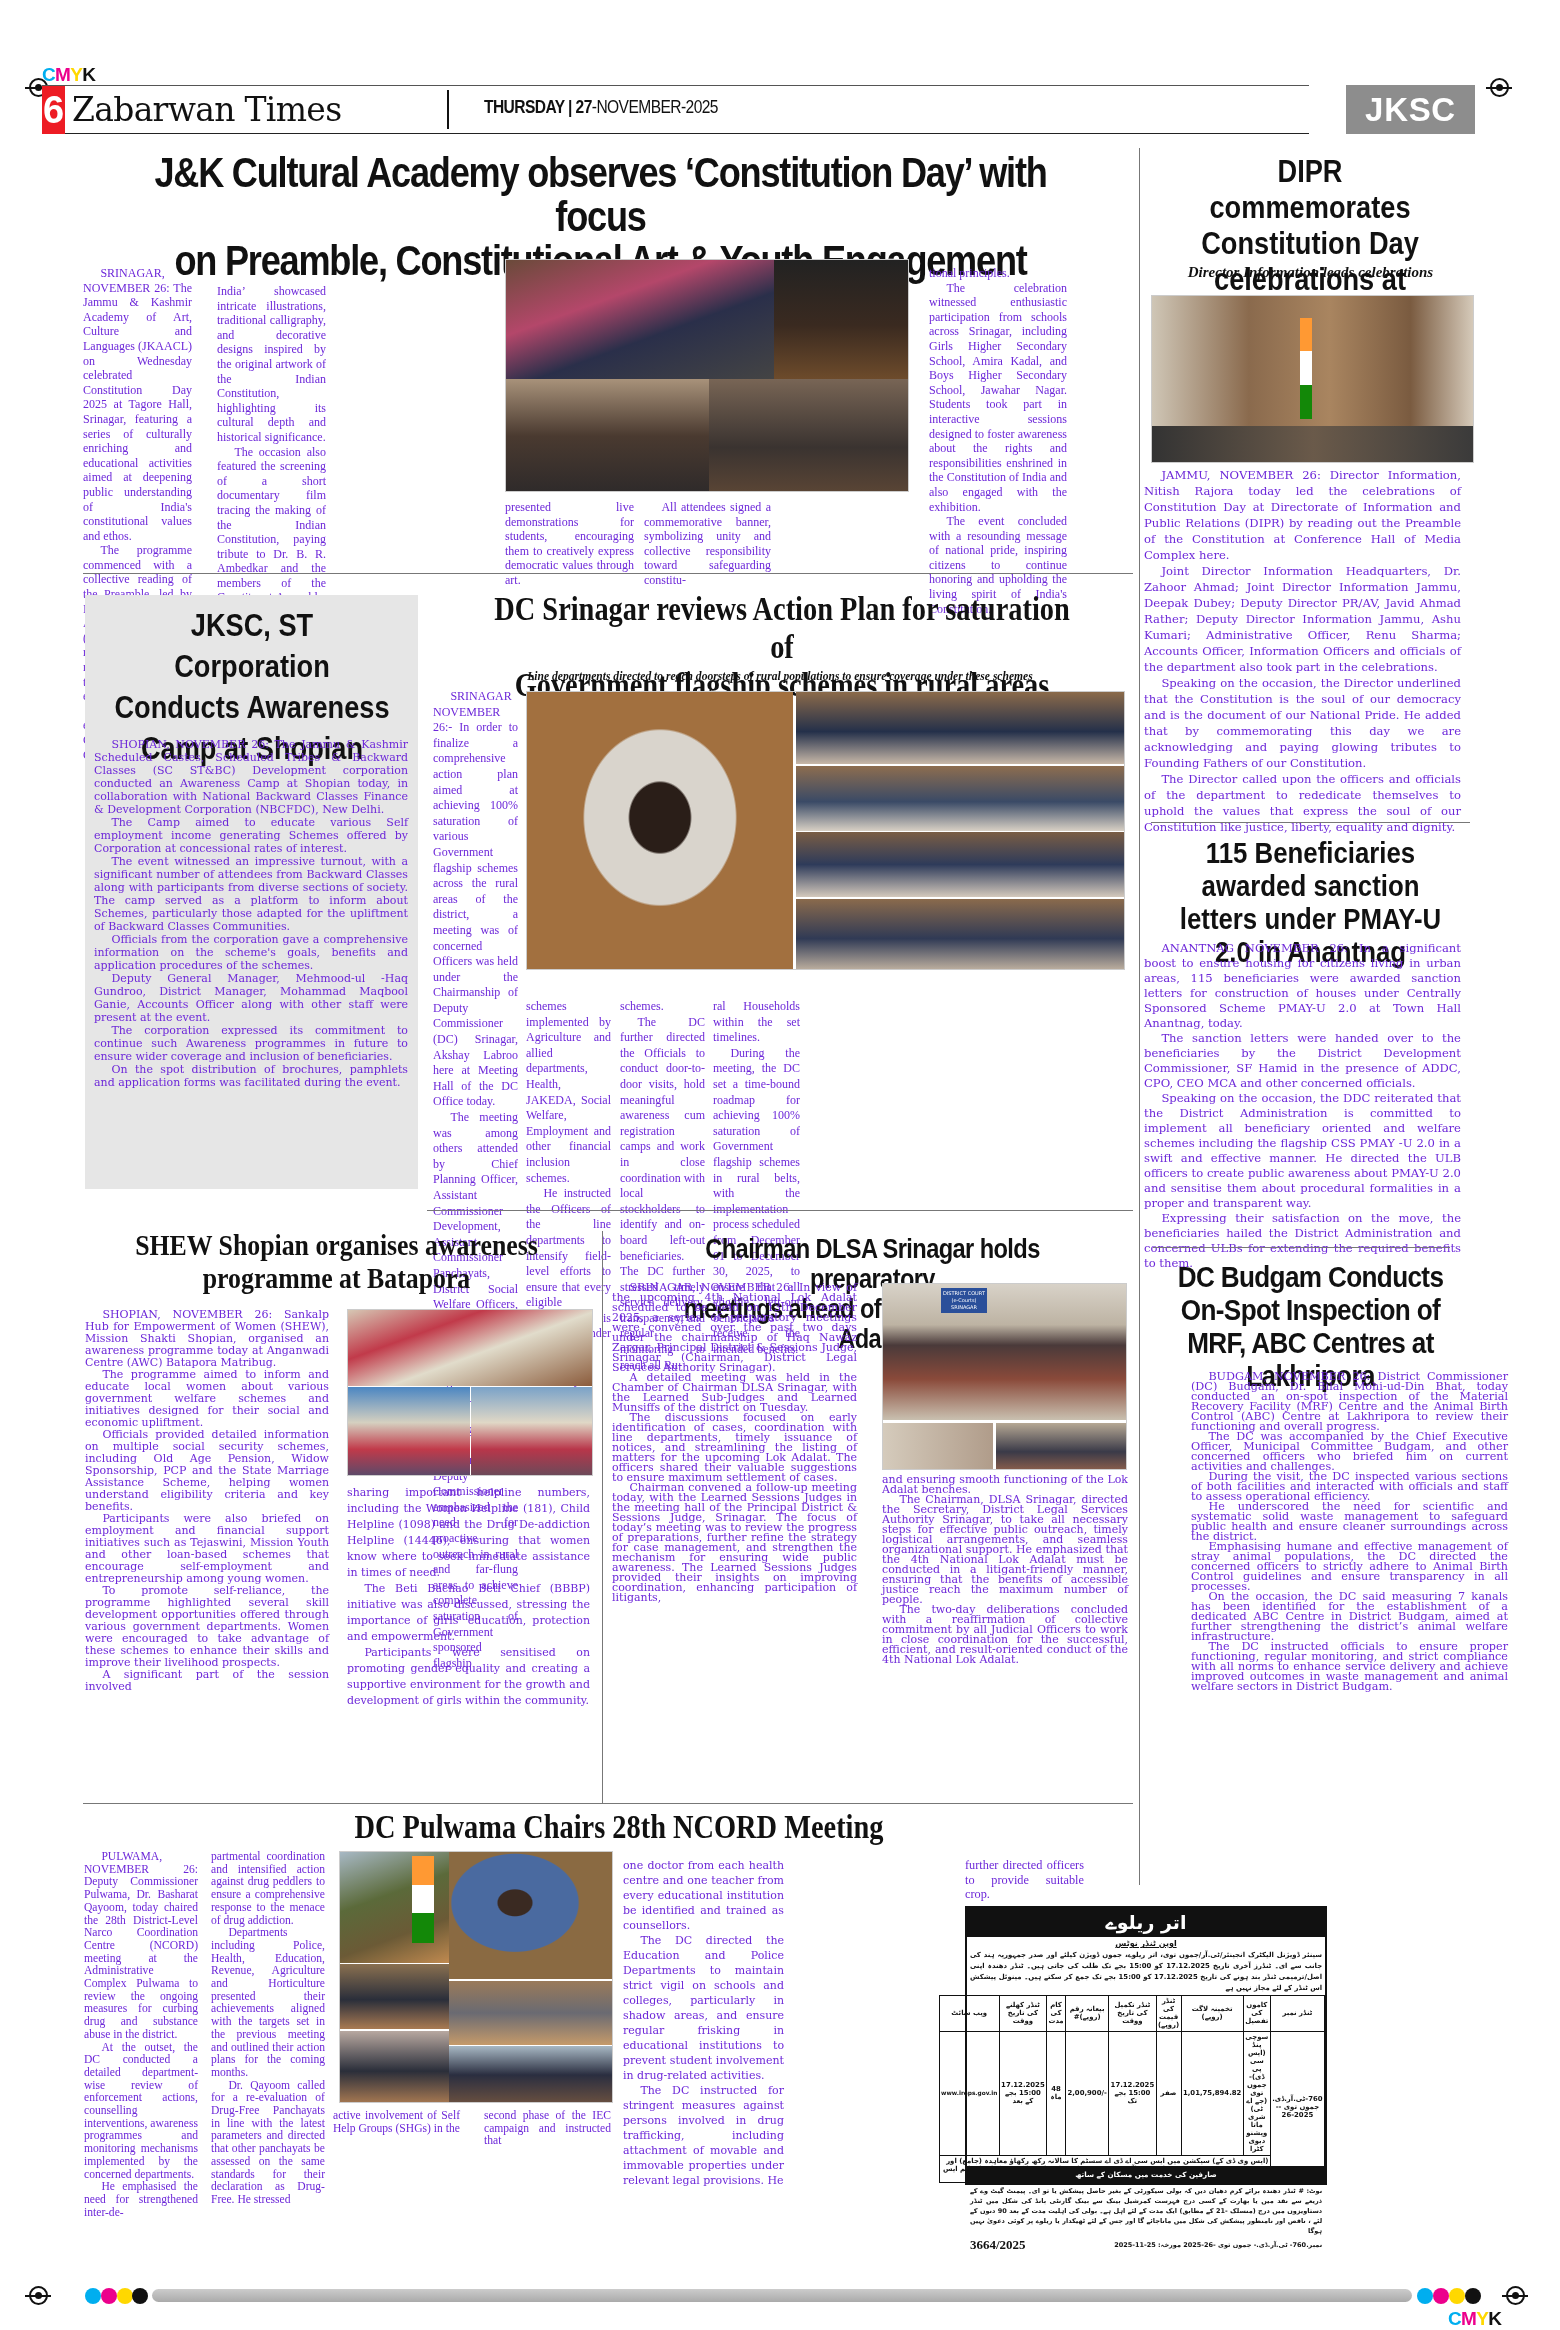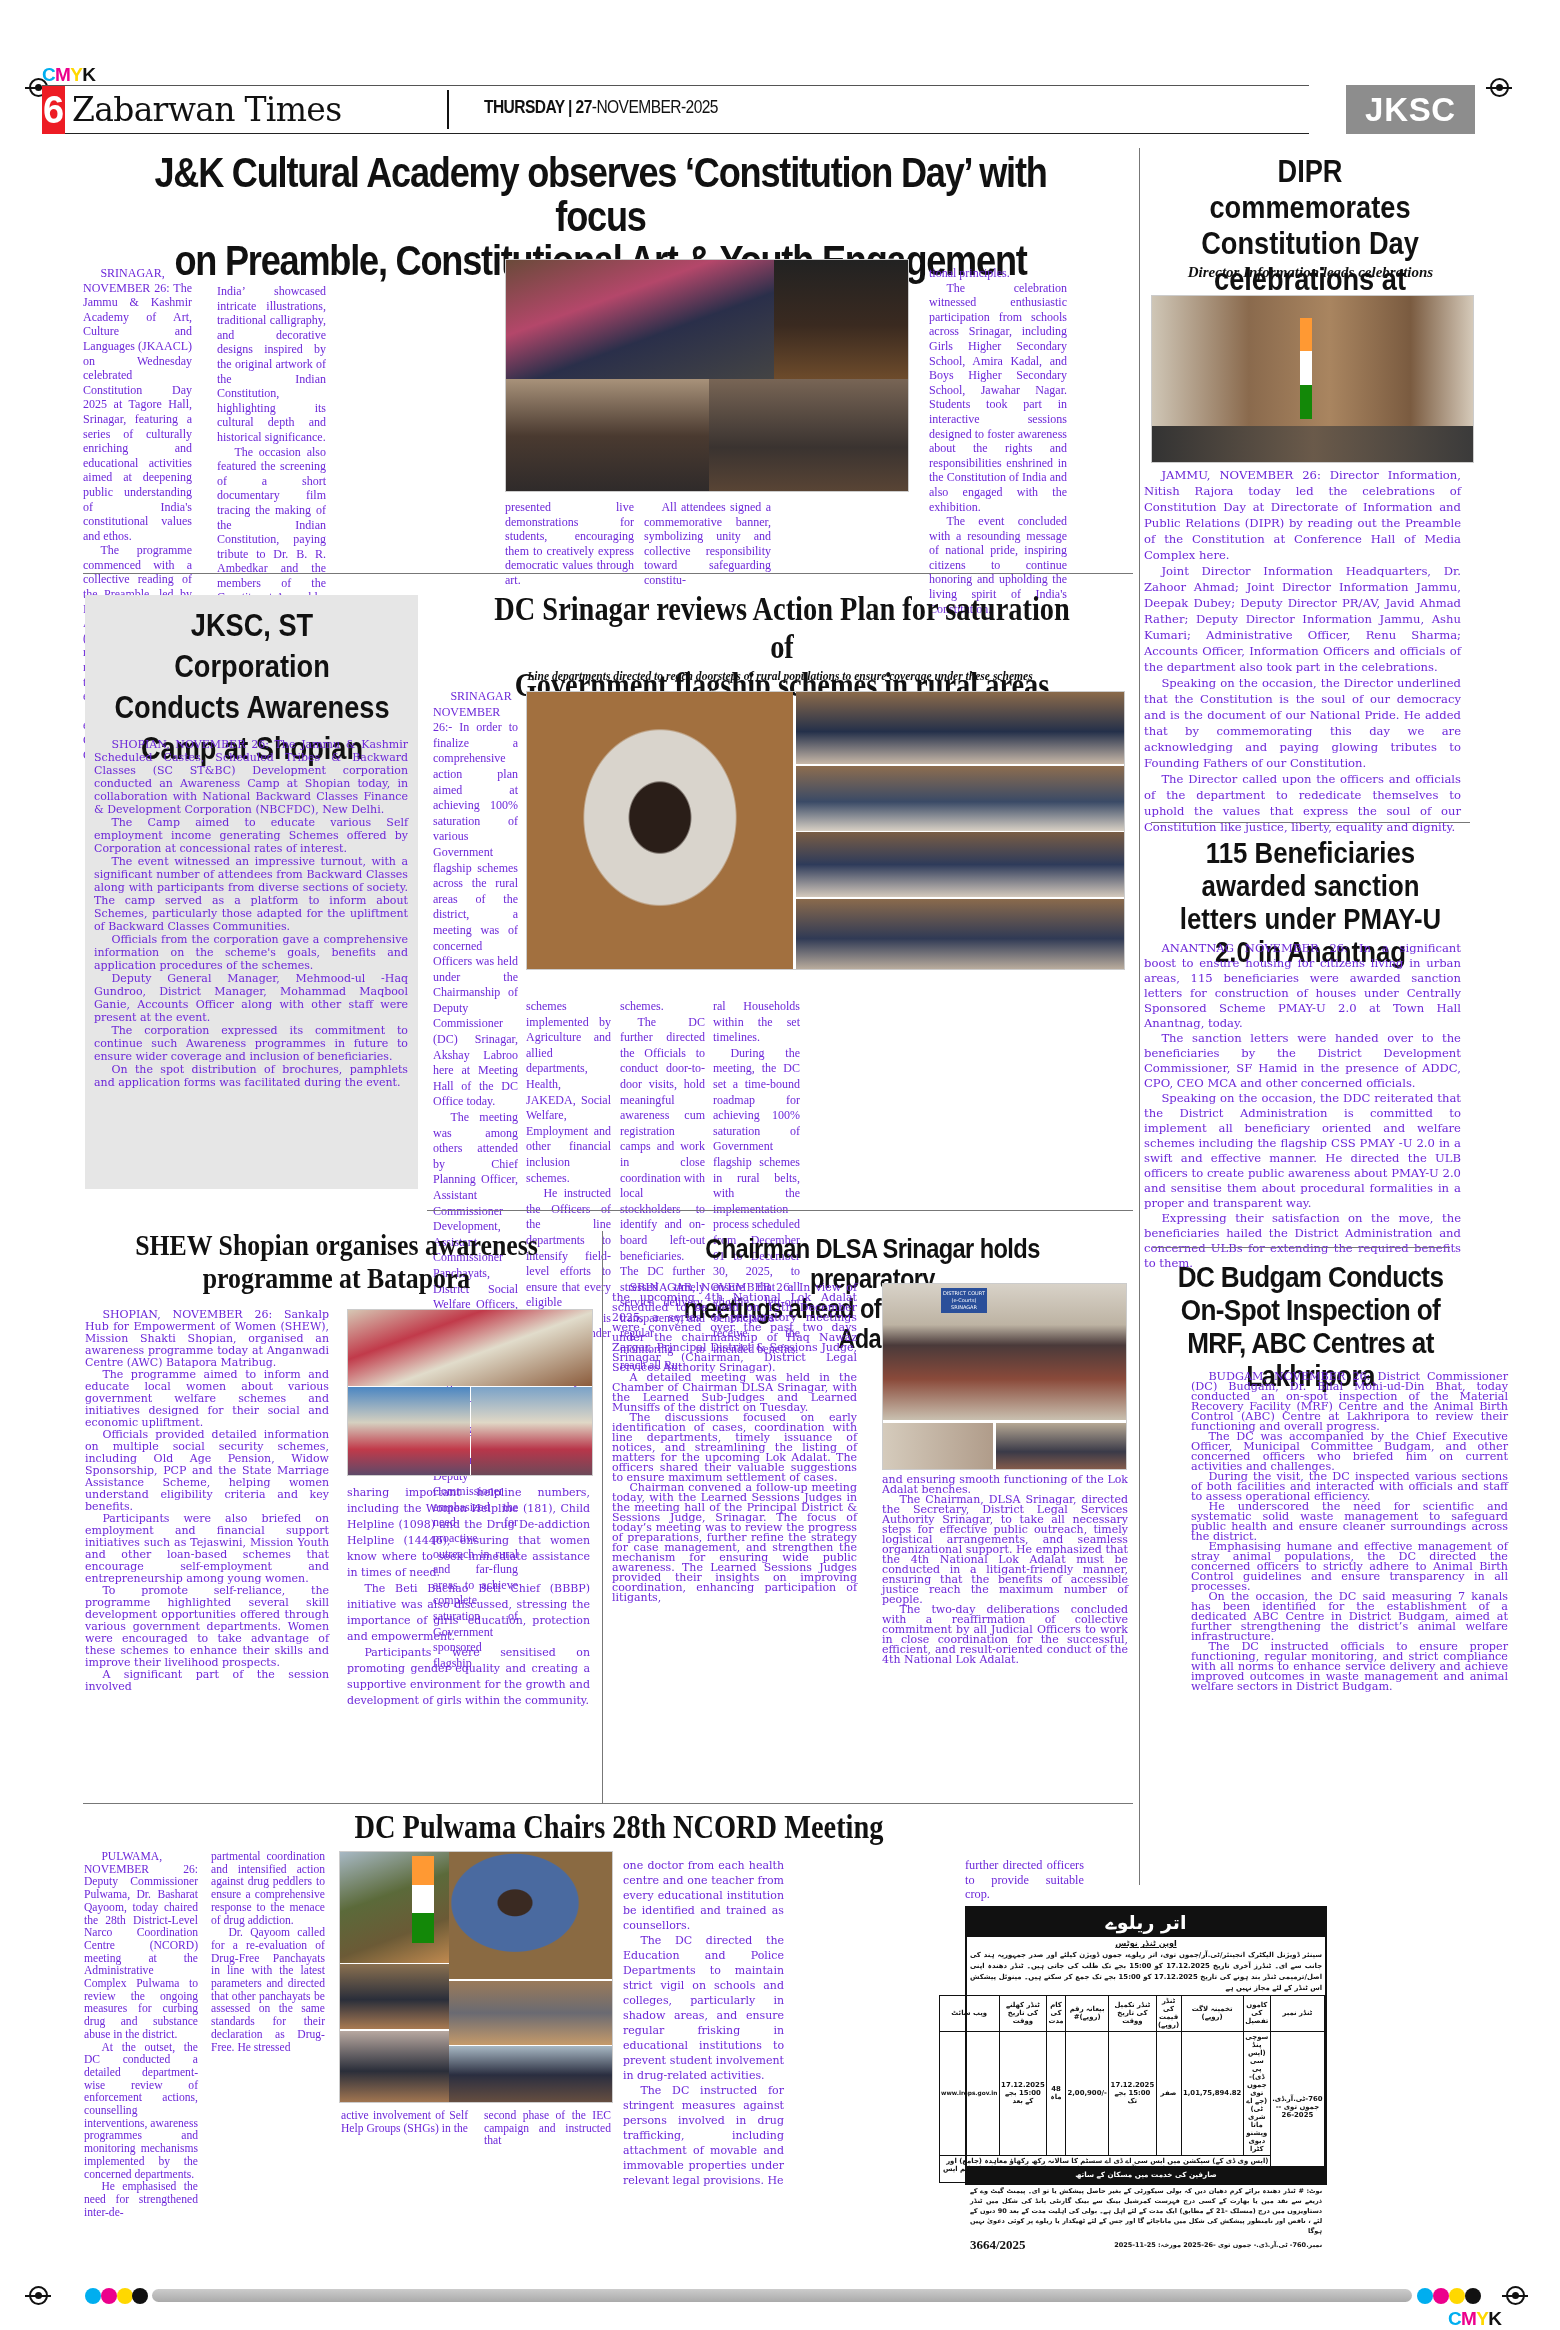--- a/index.html
+++ b/index.html
@@ -234,32 +234,33 @@
 </div>
 
 <div class="hl hl-serif" style="left:239px;top:1808px;width:760px;font-size:33px;line-height:39px;transform:scaleX(0.86);">DC Pulwama Chairs 28th NCORD Meeting</div>
 <div class="col cond" style="left:84px;top:1851px;width:114px;font-size:11.6px;line-height:12.7px;">
   <p>PULWAMA, NOVEMBER 26: Deputy Commissioner Pulwama, Dr. Basharat Qayoom, today chaired the 28th District-Level Narco Coordination Centre (NCORD) meeting at the Administrative Complex Pulwama to review the ongoing measures for curbing drug and substance abuse in the district.</p>
   <p>At the outset, the DC conducted a detailed department-wise review of enforcement actions, counselling interventions, awareness programmes and monitoring mechanisms implemented by the concerned departments.</p>
   <p>He emphasised the need for strengthened inter-de-</p>
 </div>
 <div class="col cond" style="left:211px;top:1851px;width:114px;font-size:11.6px;line-height:12.7px;">
   <p class="noindent">partmental coordination and intensified action against drug peddlers to ensure a comprehensive response to the menace of drug addiction.</p>
+  <p>Departments including Police, Health, Education, Revenue, Agriculture and Horticulture presented their achievements aligned with the targets set in the previous meeting and outlined their action plans for the coming months.</p>
   <p>Dr. Qayoom called for a re-evaluation of Drug-Free Panchayats in line with the latest parameters and directed that other panchayats be assessed on the same standards for their declaration as Drug-Free. He stressed</p>
 </div>
 <div class="photo" style="left:339px;top:1851px;width:274px;height:252px;">
   <div class="ph" style="left:0;top:0;width:109px;height:111px;background:linear-gradient(160deg,#a7b8c4,#5b6a3a 40%,#6b5a36 70%,#c08a50);"></div>
   <div class="ph" style="left:72px;top:3.6px;width:22px;height:87px;background:linear-gradient(#ff9933 33%,#fff 33% 66%,#138808 66%);"></div>
   <div class="ph" style="left:109px;top:0;width:165px;height:127px;background:radial-gradient(ellipse at 40% 40%,#3a2a22 0 12%,#4a6aa0 13% 45%,#8a6a42 46% 100%);"></div>
   <div class="ph" style="left:0;top:112px;width:109px;height:65px;background:linear-gradient(180deg,#8a7050,#2a2e3a 55%,#a97a52);"></div>
   <div class="ph" style="left:109px;top:129px;width:165px;height:64px;background:linear-gradient(180deg,#9a7a5a,#6a6a72 50%,#c59a6a);"></div>
   <div class="ph" style="left:0;top:179px;width:109px;height:73px;background:linear-gradient(180deg,#b8a8a0,#2a2e3a 55%,#a97a52);"></div>
   <div class="ph" style="left:109px;top:194px;width:165px;height:58px;background:linear-gradient(180deg,#a8b8c4,#2a2e40 50%,#6a5040);"></div>
 </div>
-<div class="col cond" style="left:341px;top:2110px;width:127px;font-size:11.6px;line-height:12.7px;">
+<div class="col cond" style="left:333px;top:2110px;width:127px;font-size:11.6px;line-height:12.7px;">
   <p class="noindent">active involvement of Self Help Groups (SHGs) in the</p>
 </div>
 <div class="col cond" style="left:484px;top:2110px;width:127px;font-size:11.6px;line-height:12.7px;">
   <p class="noindent">second phase of the IEC campaign and instructed that</p>
 </div>
 <div class="col" style="left:623px;top:1858px;width:161px;font-size:11px;line-height:15px;">
   <p class="noindent">one doctor from each health centre and one teacher from every educational institution be identified and trained as counsellors.</p>
   <p>The DC directed the Education and Police Departments to maintain strict vigil on schools and colleges, particularly in shadow areas, and ensure regular frisking in educational institutions to prevent student involvement in drug-related activities.</p>
   <p>The DC instructed for stringent measures against persons involved in drug trafficking, including attachment of movable and immovable properties under relevant legal provisions. He</p>
 </div>

